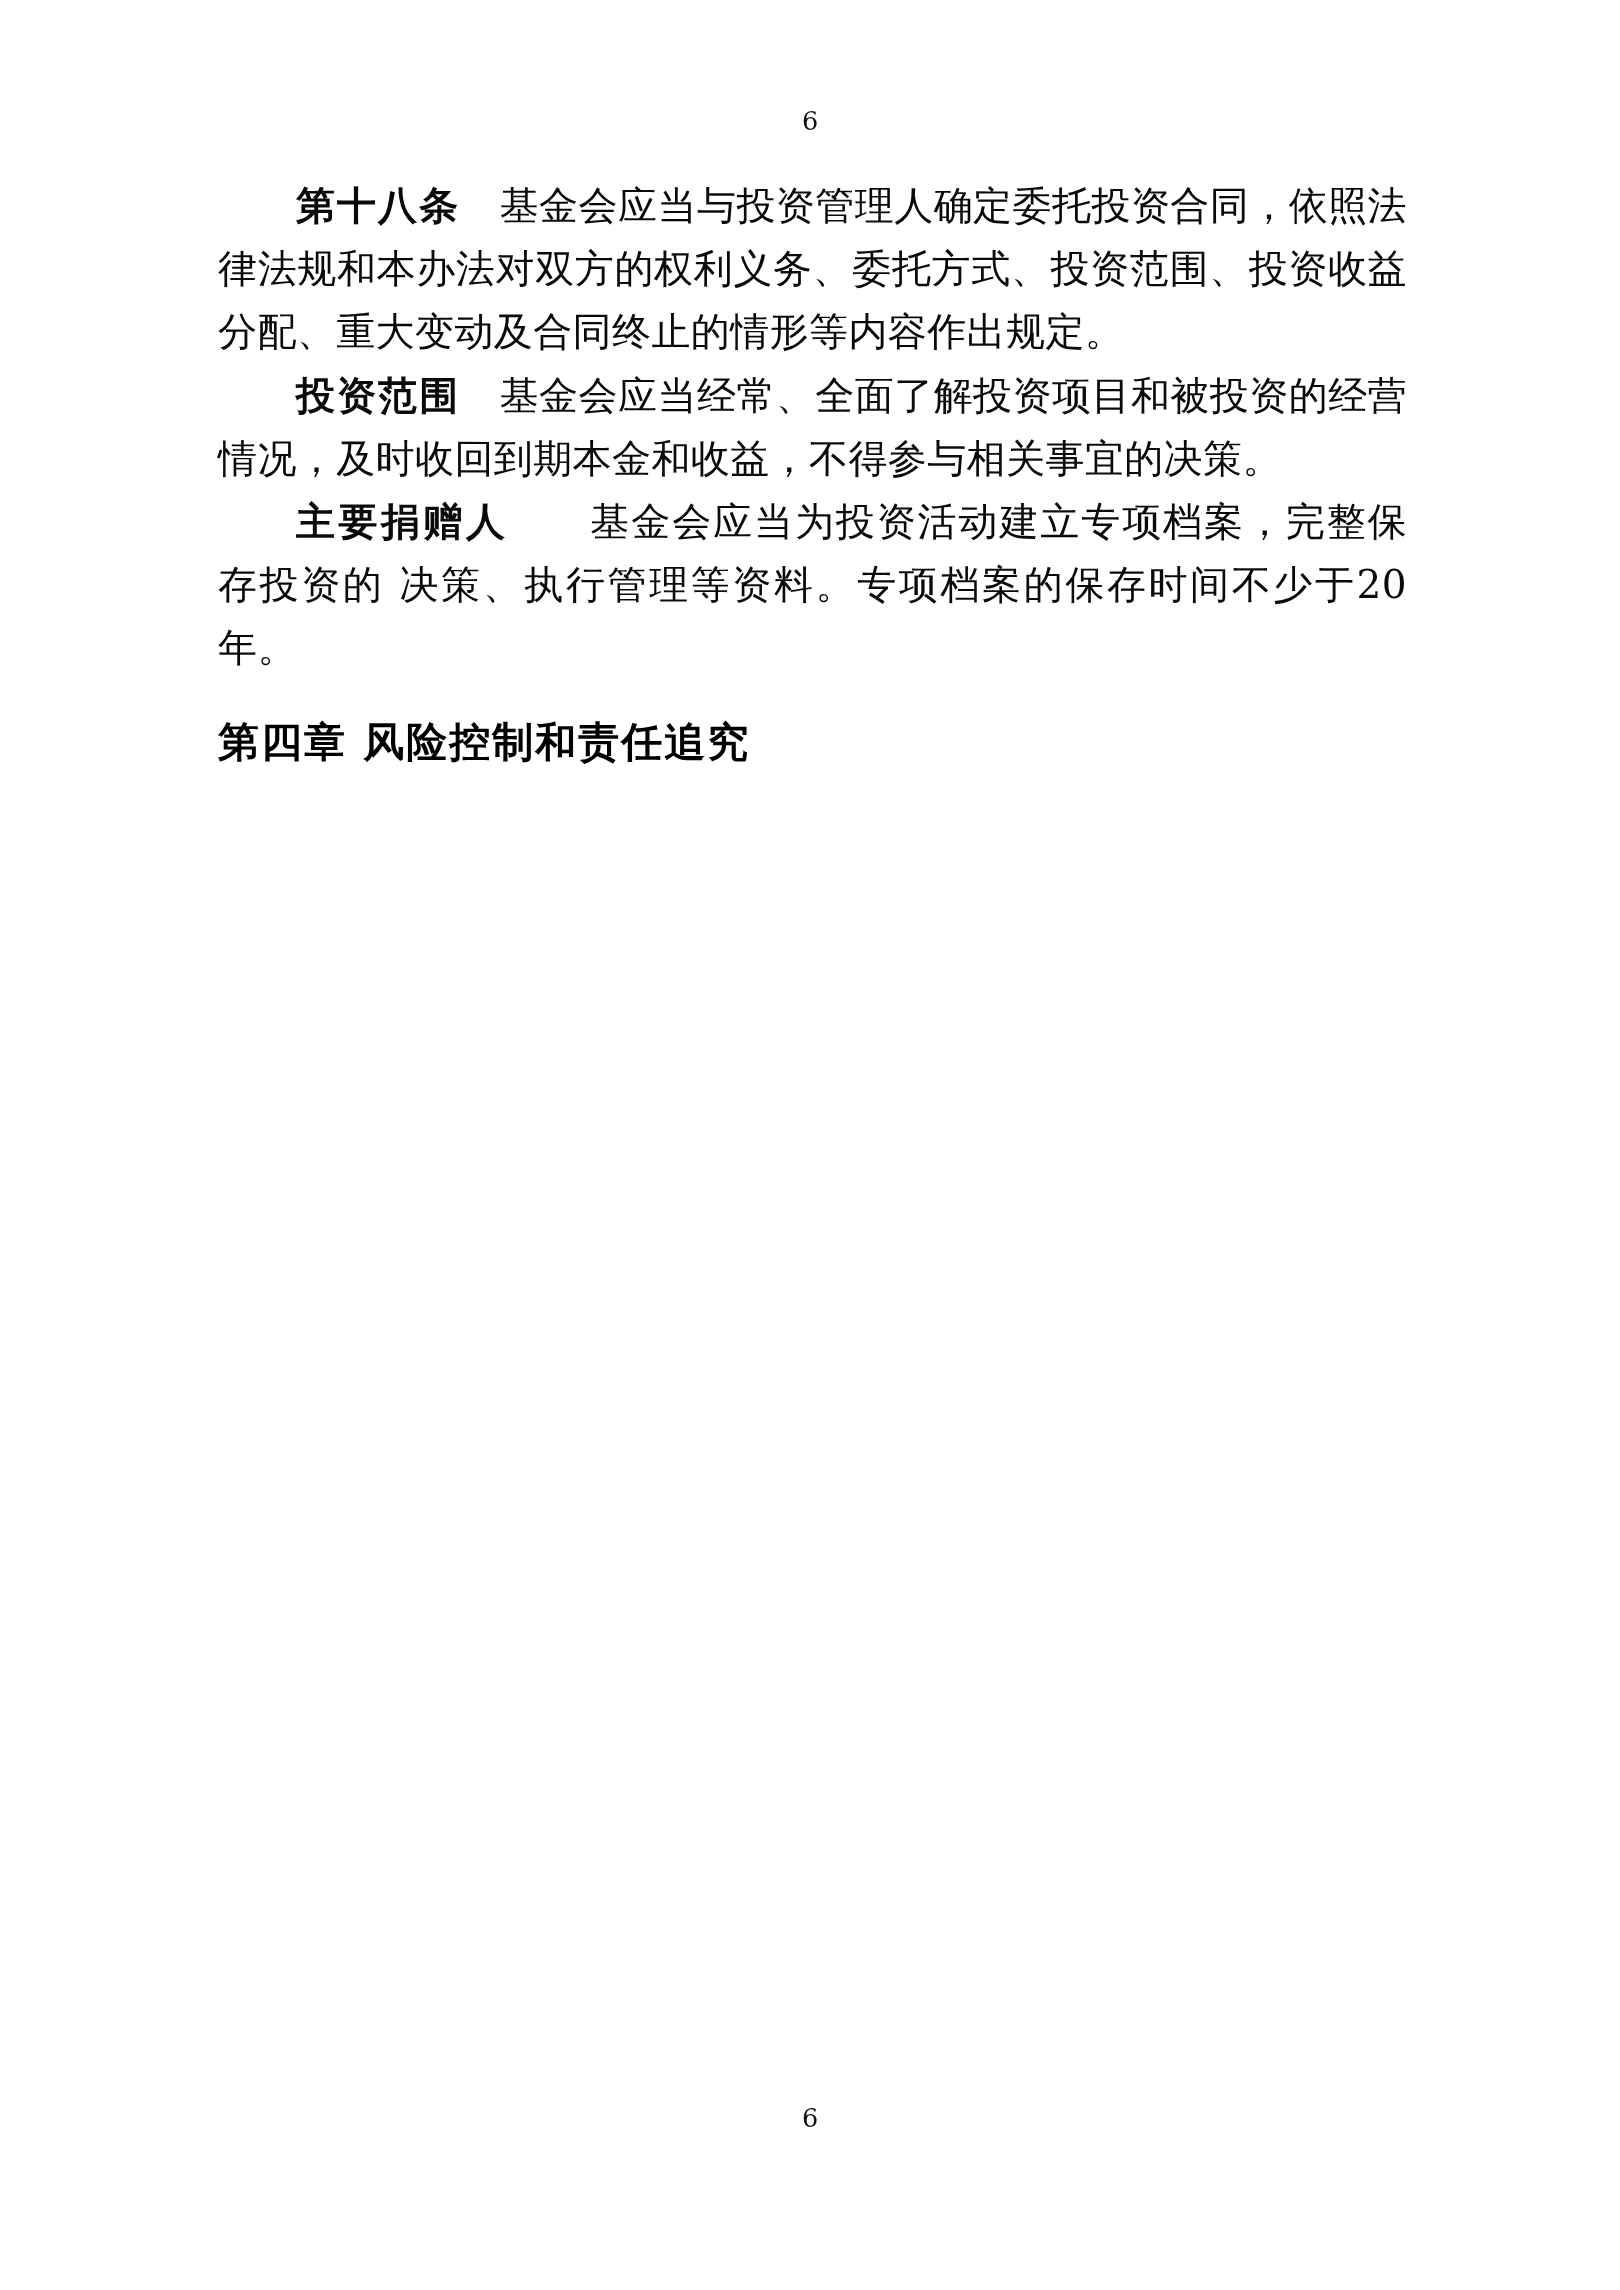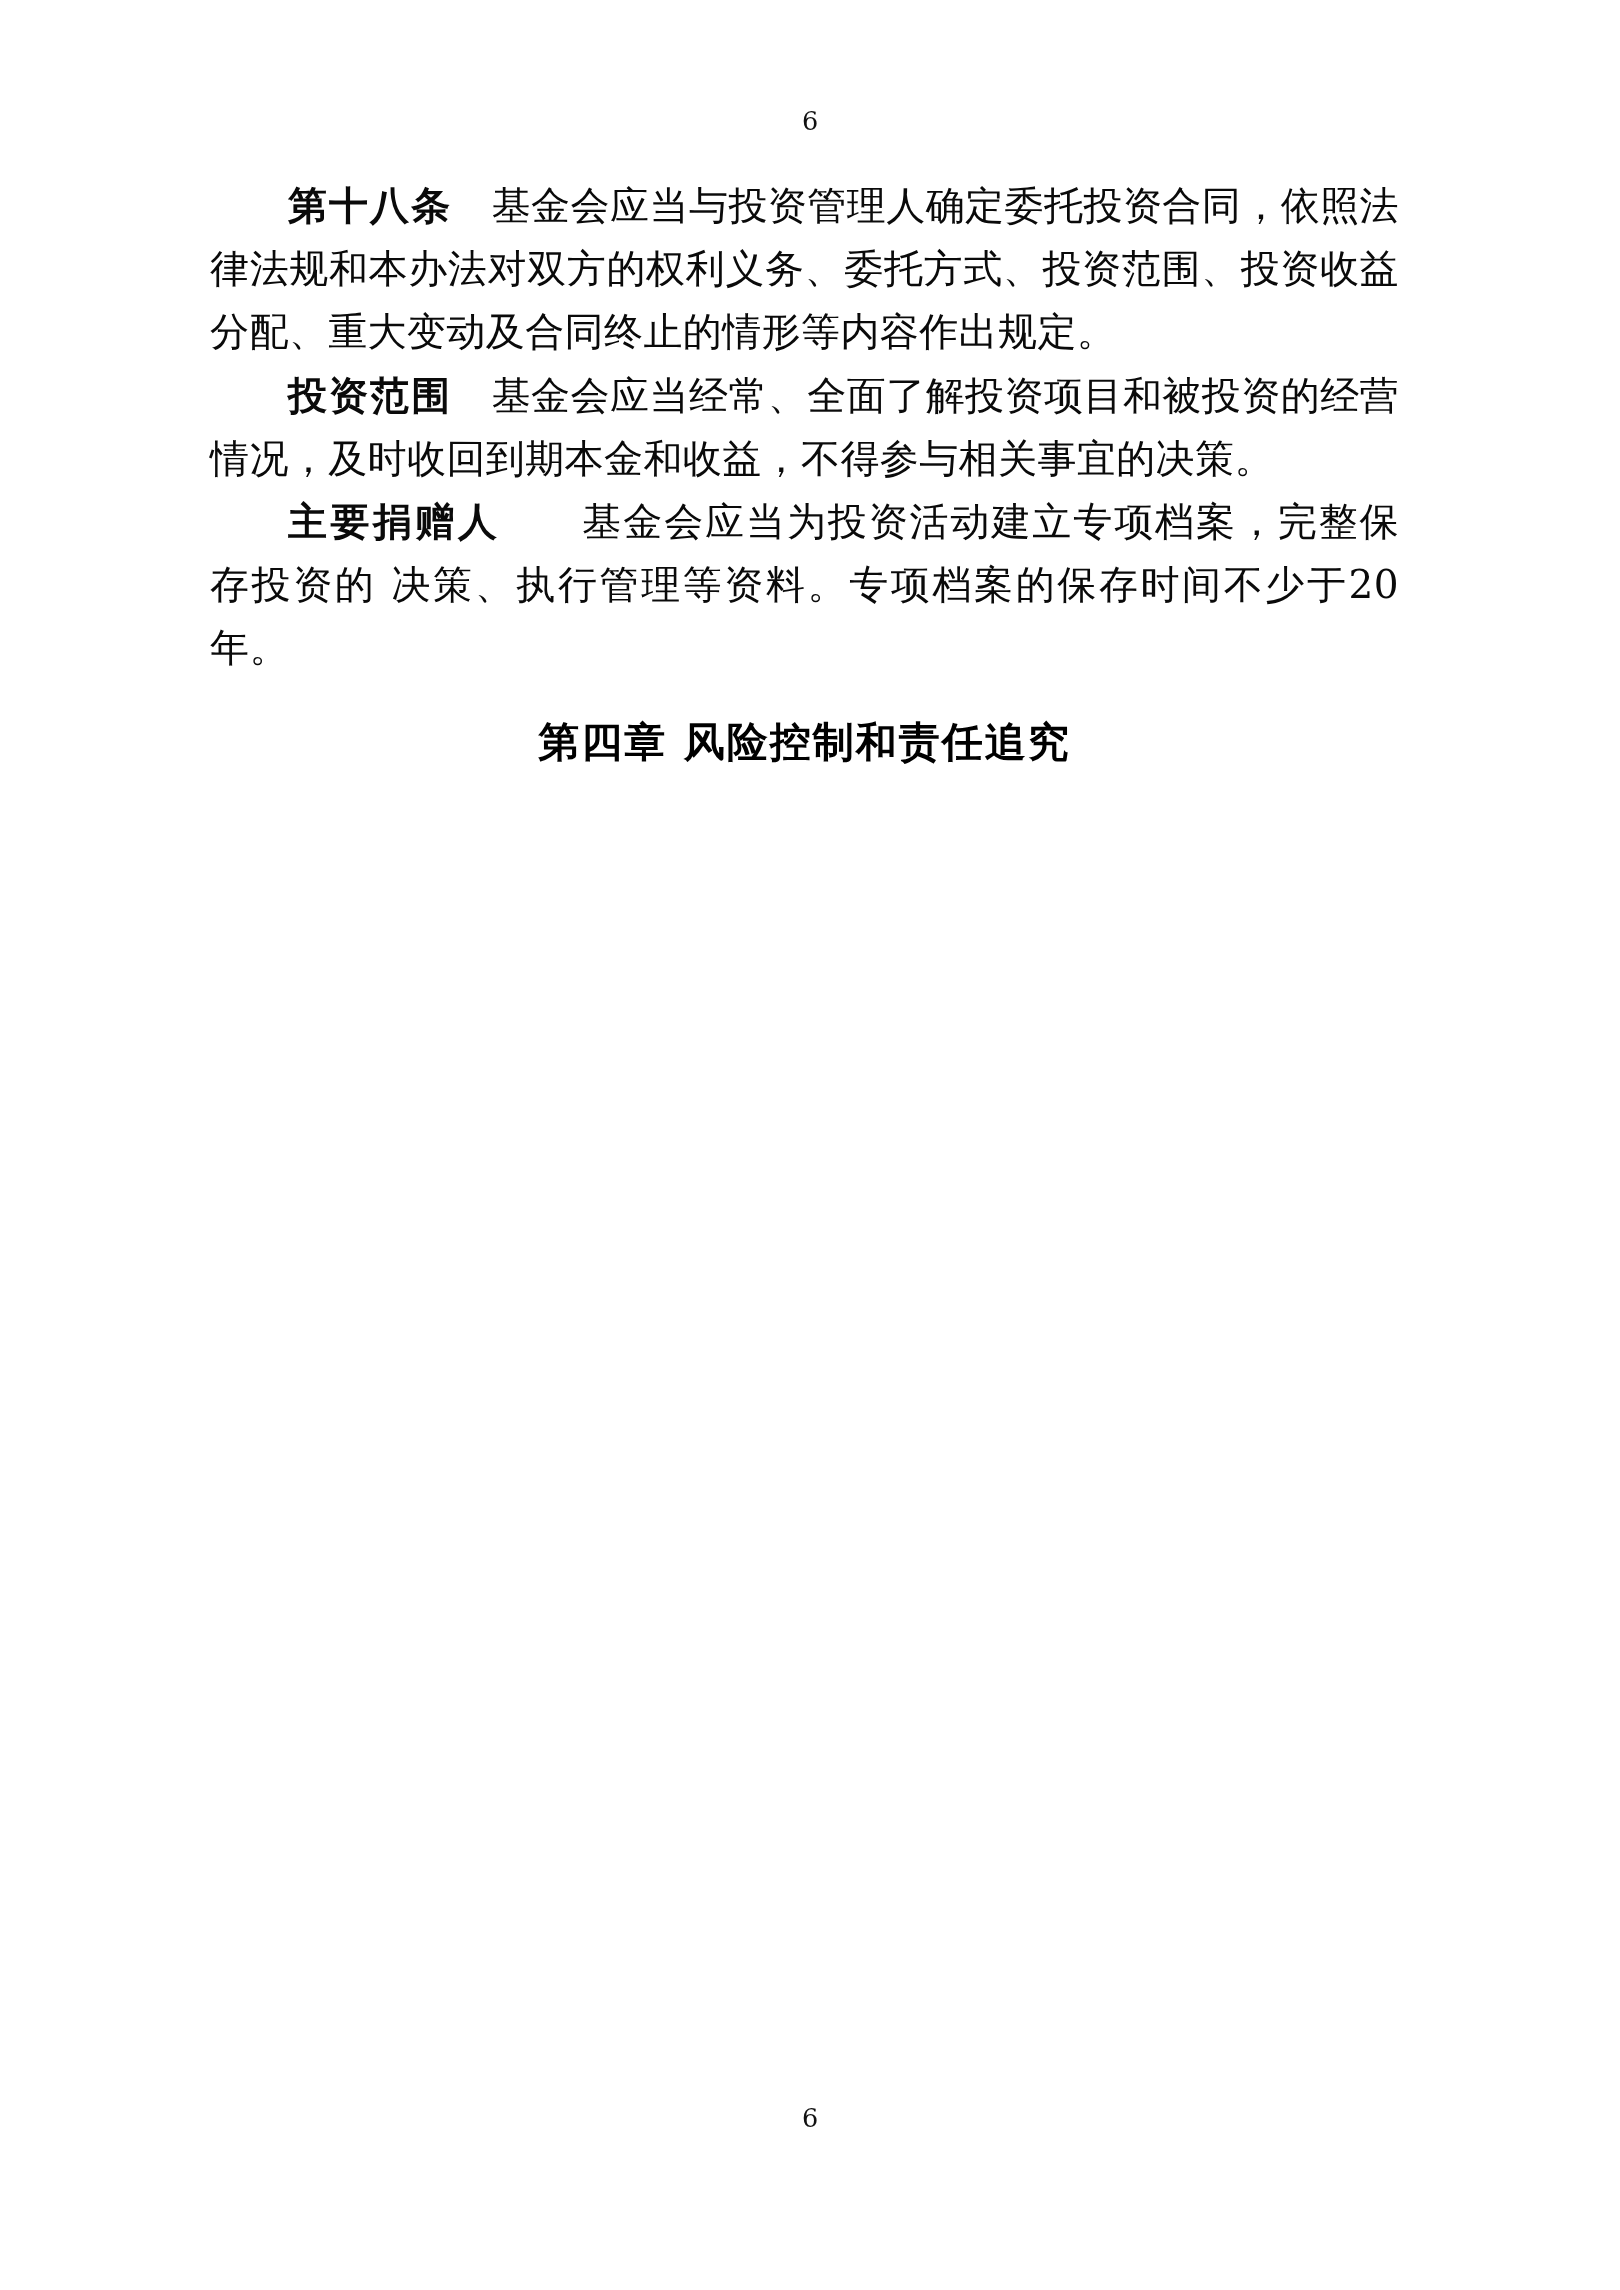--- a/index.html
+++ b/index.html
@@ -36,42 +36,42 @@
     left: 0;
     width: 1620px;
     text-align: center;
     font-size: 25.5px;
     font-family: "DejaVu Serif", "Liberation Serif", serif;
     color: #111;
   }
   .content {
     position: absolute;
     top: 174px;
-    left: 210px;
+    left: 218px;
     width: 1189px;
   }
   p.para {
     margin: 0 0 0 0;
     font-size: 39px;
     line-height: 1.62;
     text-align: justify;
     text-justify: inter-ideograph;
     text-indent: 2em;
     letter-spacing: 0.4px;
     color: #0a0a0a;
   }
   p.para .lead {
     font-weight: bold;
     letter-spacing: 2px;
   }
   h2.chapter {
     margin: 33px 0 0 0;
     font-size: 41px;
     line-height: 1.5;
-    text-align: center;
+    text-align: left;
     font-weight: bold;
     letter-spacing: 2px;
     color: #000;
   }
 </style>
 </head>
 <body>
 
 <div class="page">
 

